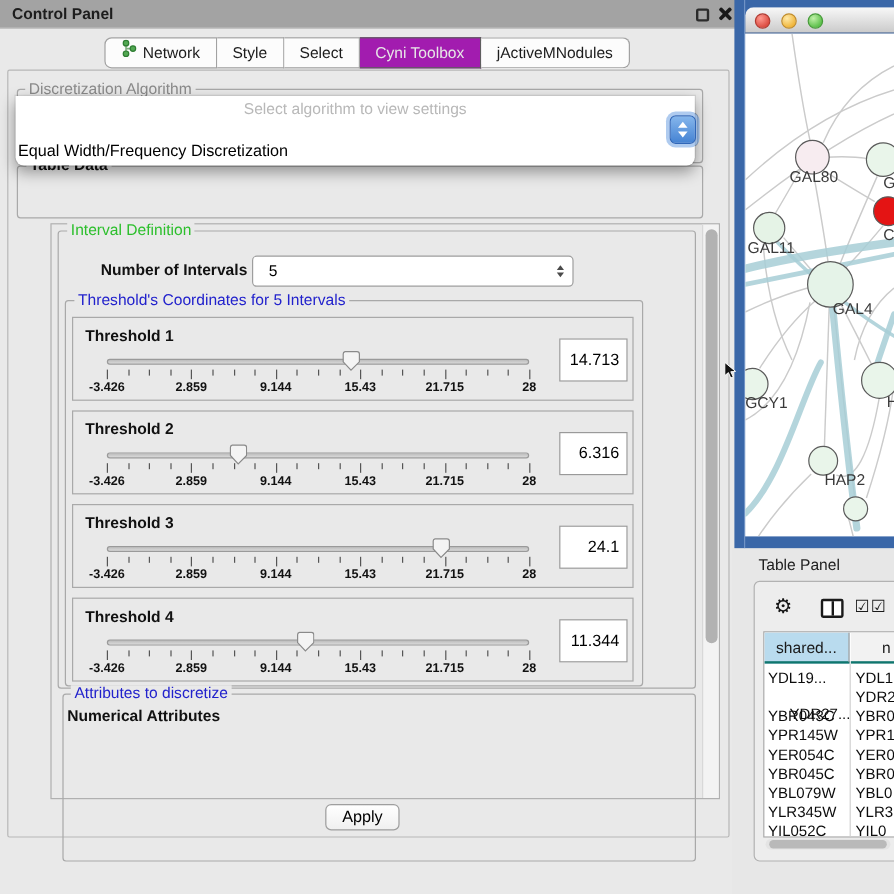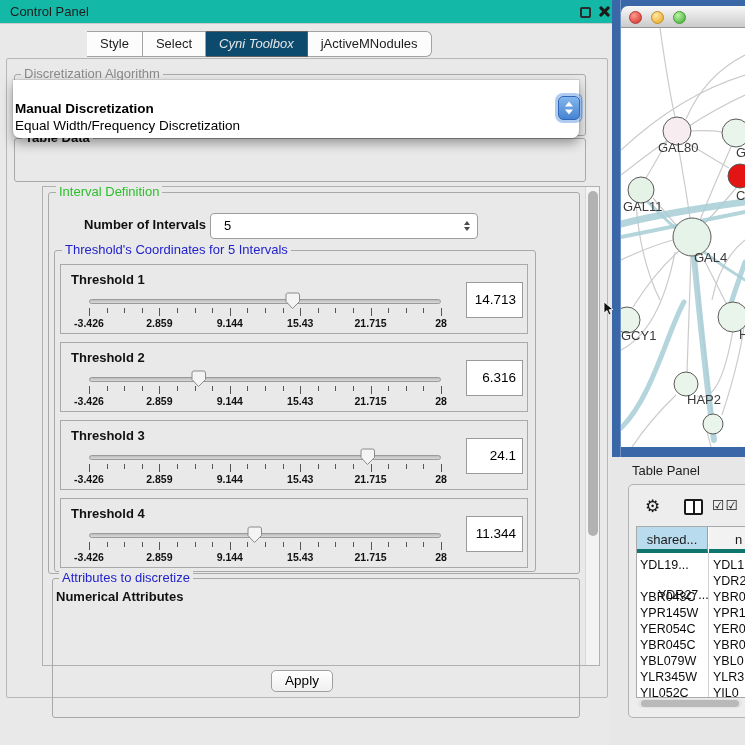--- a/index.html
+++ b/index.html
@@ -2,34 +2,34 @@
 <html><head>
 <meta charset="utf-8">
 <style>
   * { box-sizing: border-box; margin: 0; padding: 0; }
   html,body { width:745px; height:745px; }
   body { font-family: "Liberation Sans", "DejaVu Sans", sans-serif; background:#e2e2e2; }
   #stage { position:relative; width:745px; height:745px; overflow:hidden; background:#e9e9e9; }
   .abs { position:absolute; }
 
   
-  #cp-titlebar { left:0; top:0; width:728px; height:24px; background:#14b8a6; border-bottom:1px solid #c8c8c8; }
+  #cp-titlebar { left:0; top:0; width:728px; height:24px; background:#a3a3a3; border-bottom:1px solid #c8c8c8;font-weight:bold; }
   #cp-title { left:10px; top:0; height:24px; line-height:24px; font-size:13px; color:#1d1d1d; }
   #cp-float { left:580px; top:7px; width:11px; height:11px; border:2px solid #2b2b2b; border-radius:2px; }
   #cp-close { left:598px; top:5px; width:13px; height:13px; }
   #cp-close i, #cp-close b { position:absolute; left:5px; top:0; width:3px; height:13px; background:#1a1a1a; border-radius:1px; }
   #cp-close i { transform:rotate(45deg);} #cp-close b { transform:rotate(-45deg);}
 
   
   .seg-row { display:flex; height:26px; }
   .seg { height:26px; line-height:24px; padding:0 13px; background:#fcfcfc; border:1px solid #a2a2a2; border-left:none;
          font-size:13px; color:#1c1c1c; display:flex; align-items:center; gap:5px; white-space:nowrap; }
   .seg.first { border-left:1px solid #a2a2a2; border-radius:6px 0 0 6px; }
   .seg.last { border-radius:0 6px 6px 0; }
-  .seg.sel { background:#0c4a6e; color:#e7e7e7; border-color:#5e5e5e;font-style:italic; }
+  .seg.sel { background:#a21caf; color:#e7e7e7; border-color:#5e5e5e; }
   #cp-tabbar { left:87px; top:31px; }
   #bottom-tabs { left:139px; top:702px; }
   #bottom-tabs .seg { font-weight:bold; }
 
   #cp-body { left:6px; top:58px; width:602px; height:640px; border:1px solid #b7b7b7; border-radius:2px; background:#e9e9e9; }
 
   .grouptitle { font-size:13px; background:#e9e9e9; padding:0 3px; height:14px; line-height:14px; z-index:3; }
   .groupbox { border:1px solid #a9a9a9; border-radius:3px; }
 
   
@@ -110,21 +110,21 @@
   
   #tp-region { left:610px; top:457px; width:135px; height:288px; background:#e7e7e7; }
   #tp-title { left:632px; top:459px; height:24px; line-height:24px; font-size:13px; color:#1d1d1d; }
   #tp-window { left:628px; top:484px; width:130px; height:234px; background:#ededed; border:1px solid #b2b2b2; border-radius:5px 0 0 5px; }
   #tp-gear { left:645px; top:496px; font-size:17px; color:#141414; }
   #tp-colicon { left:684px; top:499px; width:19px; height:16px; border:2px solid #1a1a1a; border-radius:2px; background:#fff; }
   #tp-colicon i { position:absolute; left:7px; top:0; width:2px; height:12px; background:#1a1a1a; }
   #tp-checks { left:712px; top:497px; font-size:14px; color:#1a1a1a; letter-spacing:1px; }
   #tp-table { left:636px; top:526px; width:120px; height:172px; background:#fff; border:1px solid #a9a9a9; overflow:hidden; }
   .tp-hrow { position:absolute; left:0; top:0; height:26px; width:200px; }
-  .tp-hcell { position:absolute; top:0; height:26px; line-height:26px; font-size:13px; color:#1a1a1a; border-right:1px solid #9f9f9f; border-bottom:4px solid #0f766e; background:#f2f2f2; }
+  .tp-hcell { position:absolute; top:0; height:26px; line-height:26px; font-size:13px; color:#1a1a1a; border-right:1px solid #9f9f9f; border-bottom:2px solid #0f766e; background:#f2f2f2; }
   .tp-hcell.sel { background:#b9dbee; text-align:center; }
   .tp-row { position:absolute; left:0; width:200px; height:16px; }
   .tp-cell { position:absolute; top:0; height:16px; line-height:16px; font-size:12.5px; color:#0c0c0c; white-space:nowrap; overflow:hidden; }
   #tp-coldiv { position:absolute; left:71px; top:26px; width:1px; height:146px; background:#d2d2d2; }
   #tp-hscroll { left:638px; top:699px; width:104px; height:9px; background:#e4e4e4; border-radius:5px; }
   #tp-hscroll .thumb { position:absolute; left:3px; top:1px; width:98px; height:7px; background:#b9b9b9; border-radius:4px; }
 
   
   #cursor { left:603px; top:301px; z-index:90; }
 </style>
@@ -136,20 +136,29 @@
   <div class="abs" id="cp-titlebar">
     <div class="abs" id="cp-title">Control Panel</div>
   </div>
   <div class="abs" id="cp-float"></div>
   <div class="abs" id="cp-close">
       <i></i>
       <b></b>
     </div>
 
   <div class="abs seg-row" id="cp-tabbar">
+      <div class="seg first">
+        <span><svg width="13" height="15" viewBox="0 0 13 15">
+            <path d="M4 3.5 V11.5 M4 7.5 H9.5" stroke="#7fae7f" stroke-width="1.3" fill="none"></path>
+            <circle cx="4" cy="3" r="2.3" fill="#52a852" stroke="#2e7d32"></circle>
+            <circle cx="4" cy="11.8" r="2.3" fill="#52a852" stroke="#2e7d32"></circle>
+            <circle cx="9.8" cy="7.5" r="2.3" fill="#52a852" stroke="#2e7d32"></circle>
+          </svg></span>
+        <span>Network</span>
+      </div>
       <div class="seg">
         <span>Style</span>
       </div>
       <div class="seg">
         <span>Select</span>
       </div>
       <div class="seg sel">
         <span>Cyni Toolbox</span>
       </div>
       <div class="seg last">
@@ -163,21 +172,21 @@
   <div class="abs grouptitle" id="algo-title">Discretization Algorithm</div>
   <div class="abs" id="algo-combo"></div>
   <div class="abs" id="algo-spin">
     <span class="spin-arrows">
         <span class="tri-up"></span>
         <span class="tri-down"></span>
       </span>
   </div>
 
   <div class="abs" id="algo-popup">
-  <div class="algo-opt bold" style="top: 20px;">Manual Discretization</div>
+    <div class="abs" id="algo-ph">Select algorithm to view settings</div>
       <div class="algo-opt" style="top: 37px;">Equal Width/Frequency Discretization</div>
     </div>
 
   <div class="abs groupbox" id="td-group"></div>
   <div class="abs grouptitle" id="td-title">Table Data</div>
 
   <div class="abs" id="scrollpane">
     <div id="vscroll">
         <div class="thumb"></div>
       </div>

